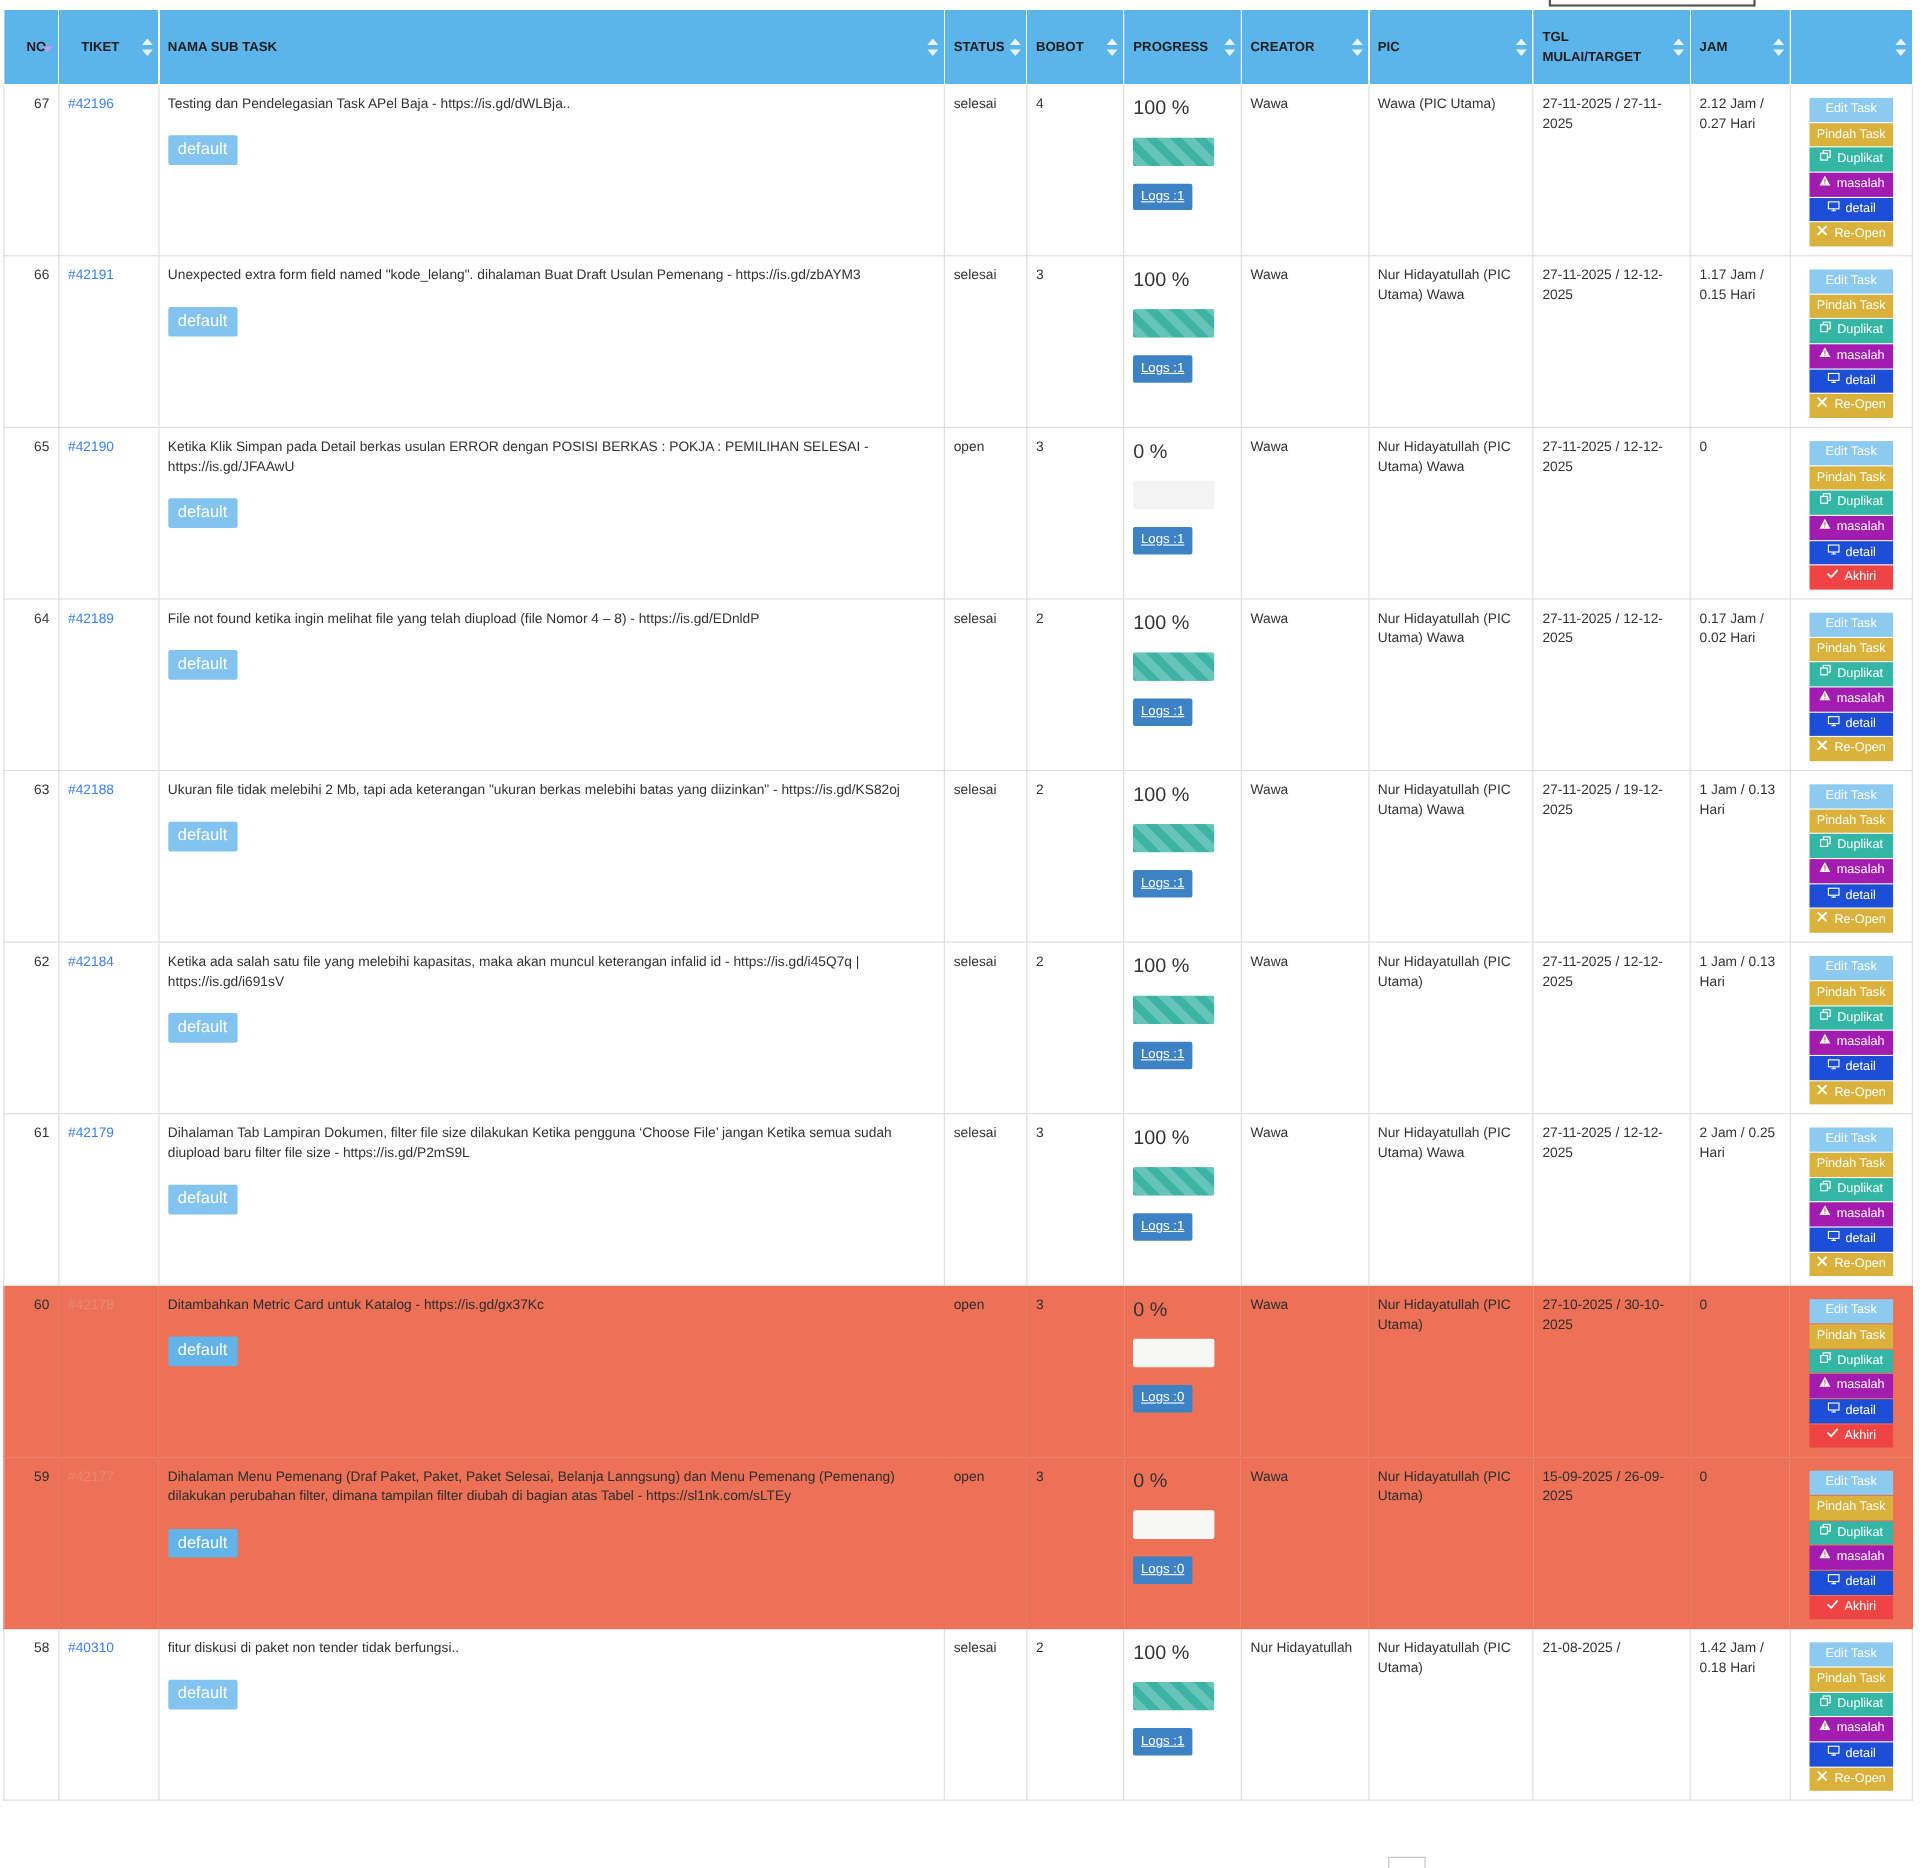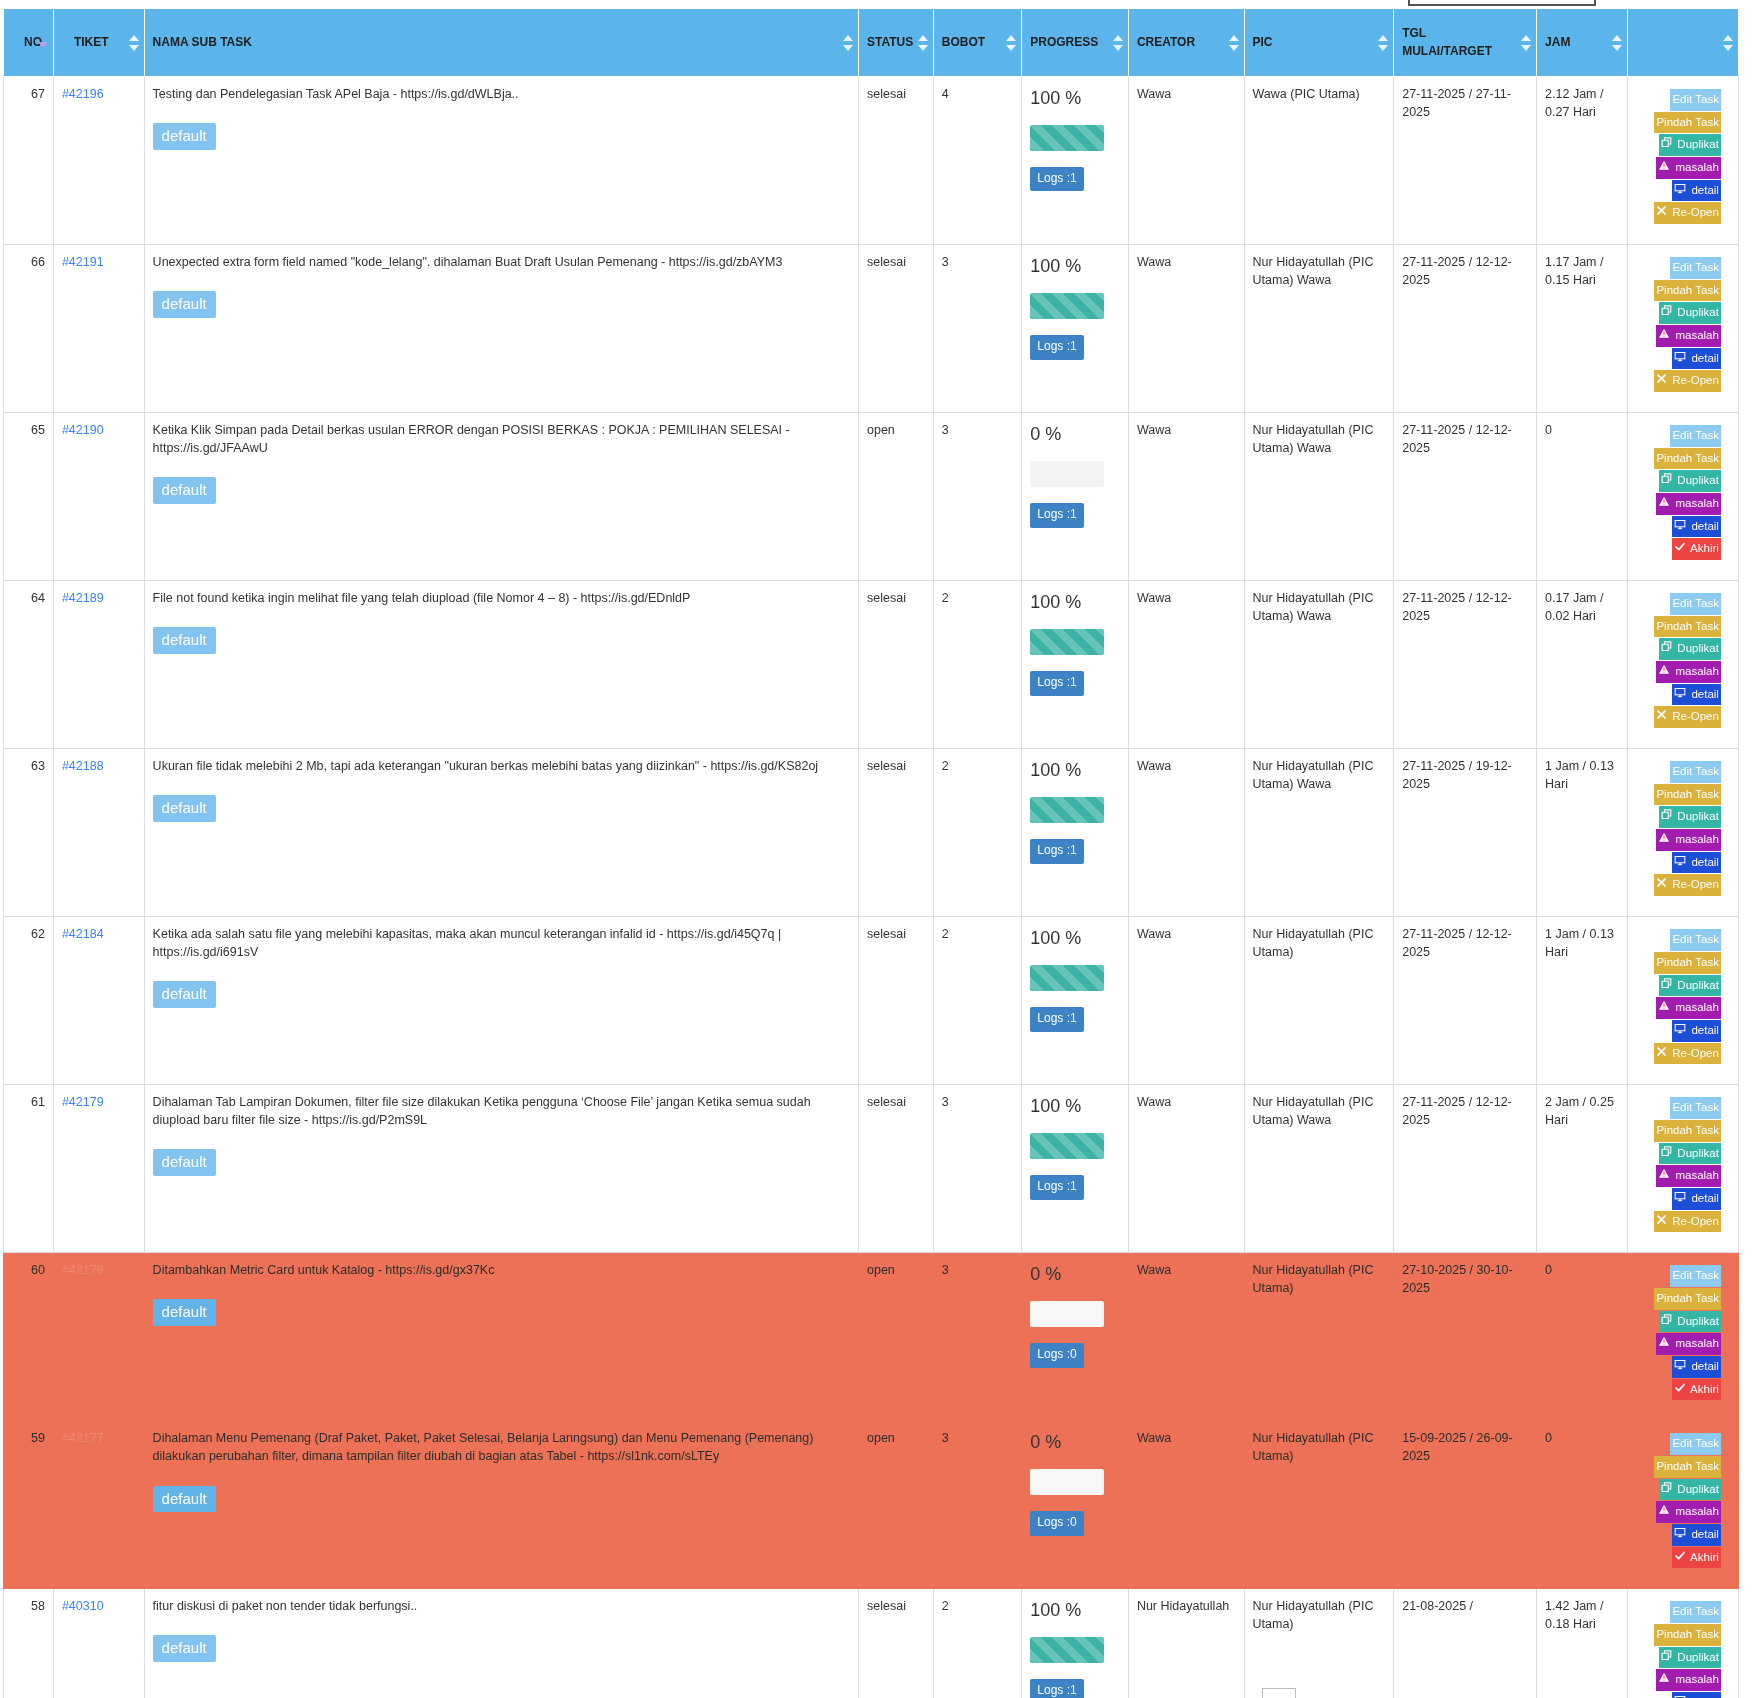--- a/index.html
+++ b/index.html
@@ -135,23 +135,24 @@
     background-size: 22px 22px;
   }
   .logs-badge {
     display: inline-block;
     margin-top: 16px;
     background: #3c82c4;
     color: #fff;
     font-size: 12px;
     padding: 3px 7px 4px 7px;
     border-radius: 2px;
-  }
-
-  .actions { display: flex; flex-direction: column; gap: 1px; width: 76px; margin: 4px auto 12px auto; align-items: flex-end;}
+    text-decoration: underline;
+  }
+
+  .actions { display: flex; flex-direction: column; gap: 1px; width: 76px; margin: 4px auto 0 auto;}
   .btn {
     display: block;
     text-align: center;
     color: #ffffff;
     font-size: 11.5px;
     padding: 2px 2px 3px 2px;
     line-height: 1.45;
     white-space: nowrap;
     cursor: pointer;
     user-select: none;

